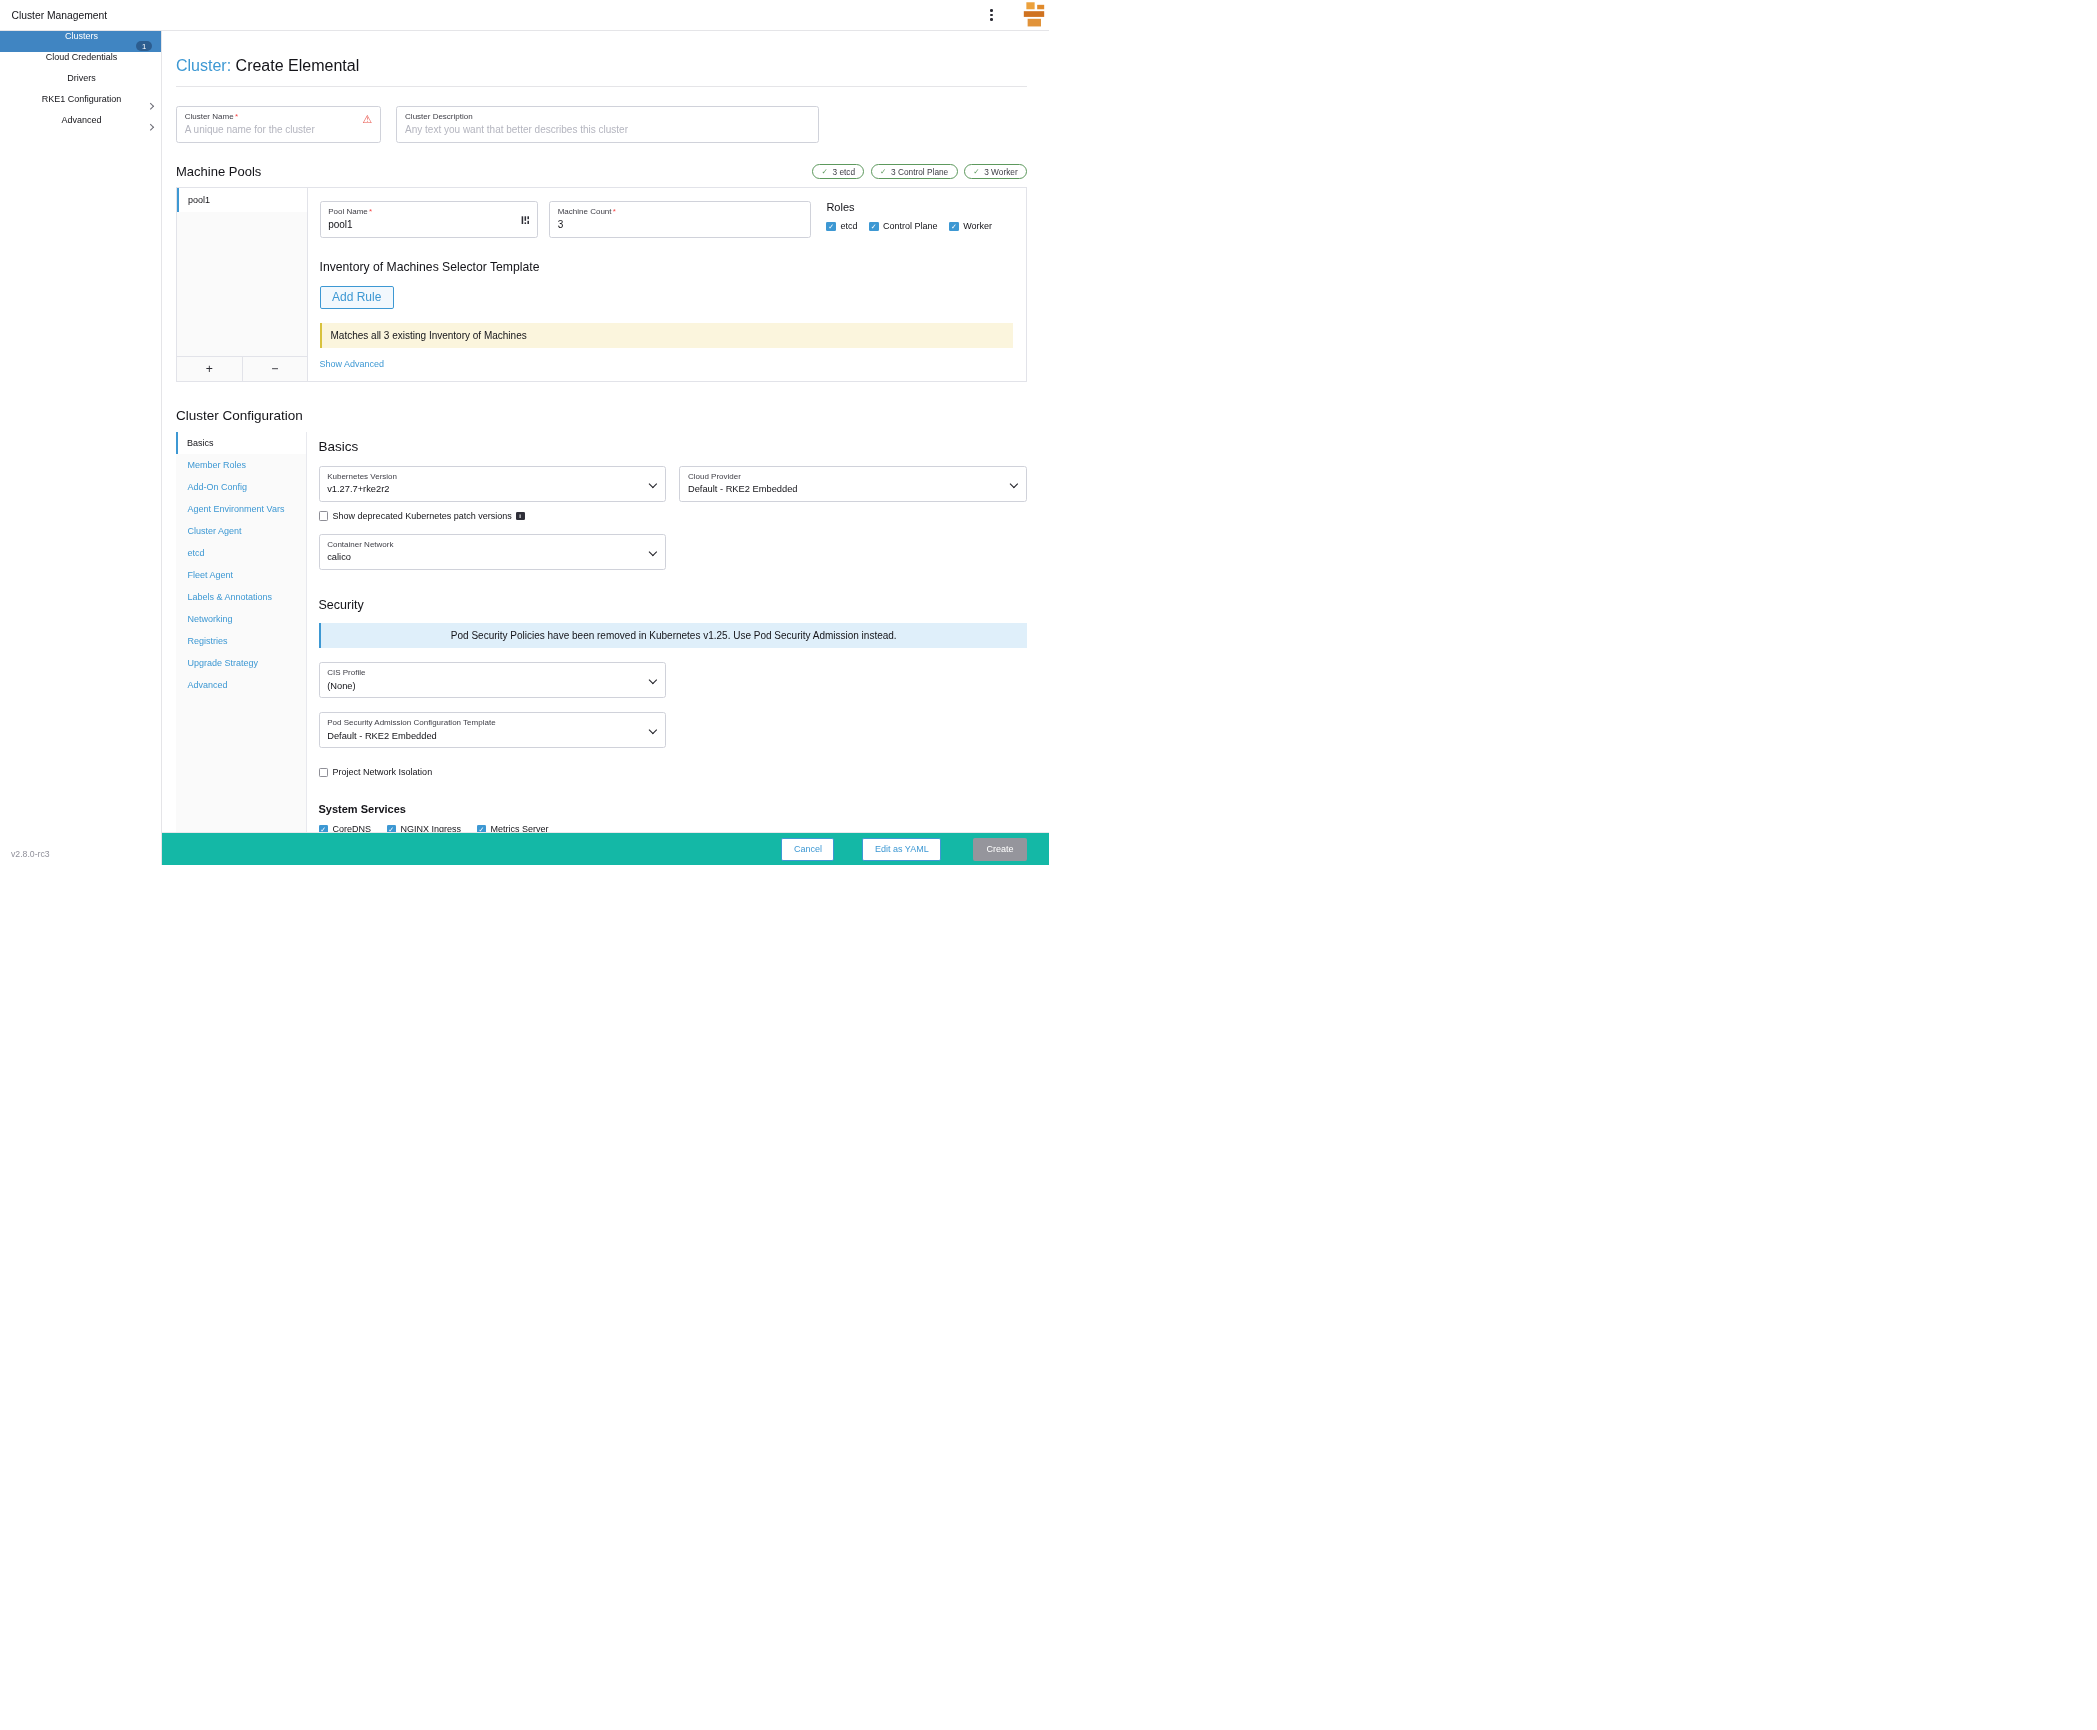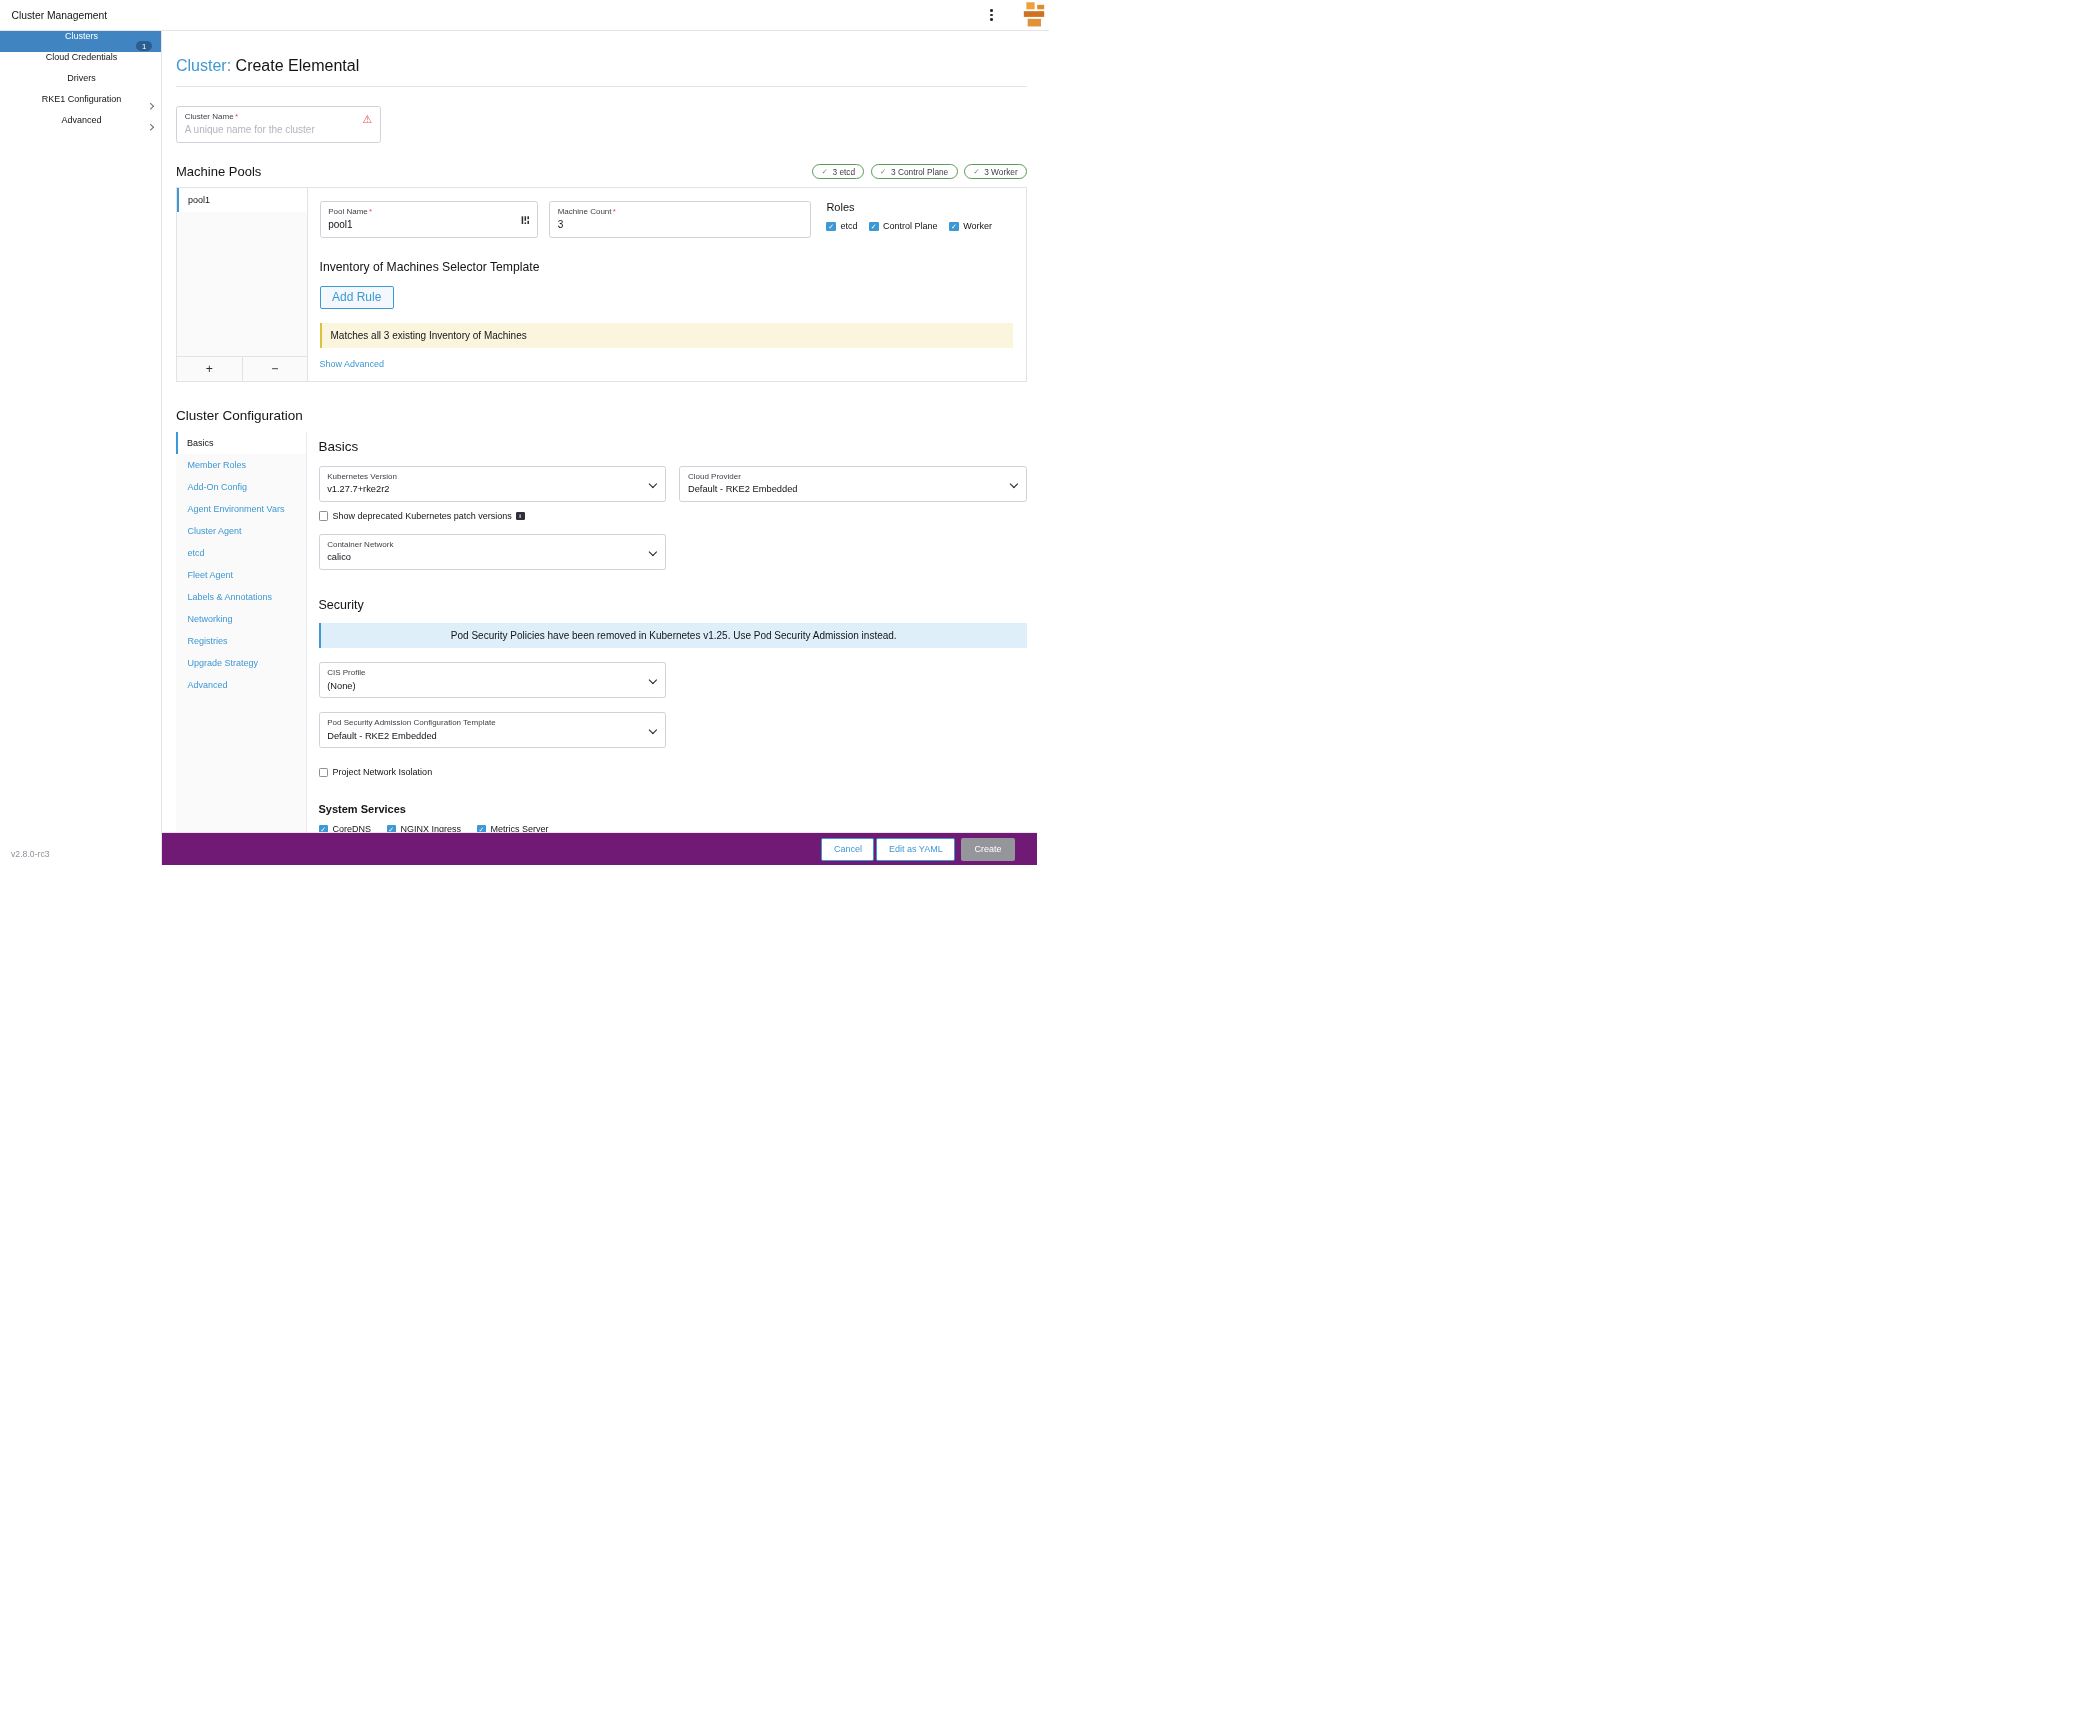--- a/index.html
+++ b/index.html
@@ -108,21 +108,21 @@
   .check-line{display:flex;align-items:center;margin-top:9px;font-size:9px;}
   .info-icon{margin-left:3.8px;width:9px;height:8.3px;background:#2f2f38;color:#fff;border-radius:1.3px;display:inline-flex;align-items:center;justify-content:center;font-size:6.1px;font-weight:700;}
   .info-icon::after{content:"i";}
   .mt20{margin-top:13px;}
   .mt22{margin-top:14px;}
   .mt18{margin-top:11.5px;}
   .mt30{margin-top:19px;}
   .services-row{display:flex;gap:15.4px;margin-top:9px;}
 
   
-  .actionbar{position:absolute;left:162px;right:12px;bottom:0;height:33px;background:#701a75;border-top:0.6px solid #e8e8ec;display:flex;align-items:center;justify-content:flex-end;padding-right:22px;gap:2px;z-index:4;}
+  .actionbar{position:absolute;left:162px;right:0;bottom:0;height:33px;background:#14b8a6;border-top:0.6px solid #e8e8ec;display:flex;align-items:center;justify-content:flex-end;padding-right:22px;gap:28px;z-index:4;}
   .btn{height:23px;border-radius:1.9px;font-size:9px;padding:0 11.5px;cursor:pointer;font-family:inherit;}
   .btn.secondary{background:#fff;border:0.6px solid var(--primary);color:var(--primary);}
   .btn.primary-disabled{background:#95959c;border:none;color:#fff;margin-left:3.8px;padding:0 13.5px;}
 </style>
 </head>
 <body>
 
 <div class="app">
 
   <header class="topbar">
@@ -173,20 +173,26 @@
     </h1>
     <hr class="divider">
 
     <div class="fields-row">
       <div class="field w-name">
         <div class="field-label">
           <span>Cluster Name</span><span class="req">*</span>
         </div>
         <div class="field-value placeholder">A unique name for the cluster</div>
         <span class="warn-icon"></span>
+      </div>
+      <div class="field w-desc">
+        <div class="field-label">
+          <span>Cluster Description</span>
+        </div>
+        <div class="field-value placeholder">Any text you want that better describes this cluster</div>
       </div>
     </div>
 
     <div class="section-head">
       <h2>Machine Pools</h2>
       <div class="badges">
         <span class="pill">
           <span class="pill-check"></span>
           <span>3 etcd</span>
         </span>

